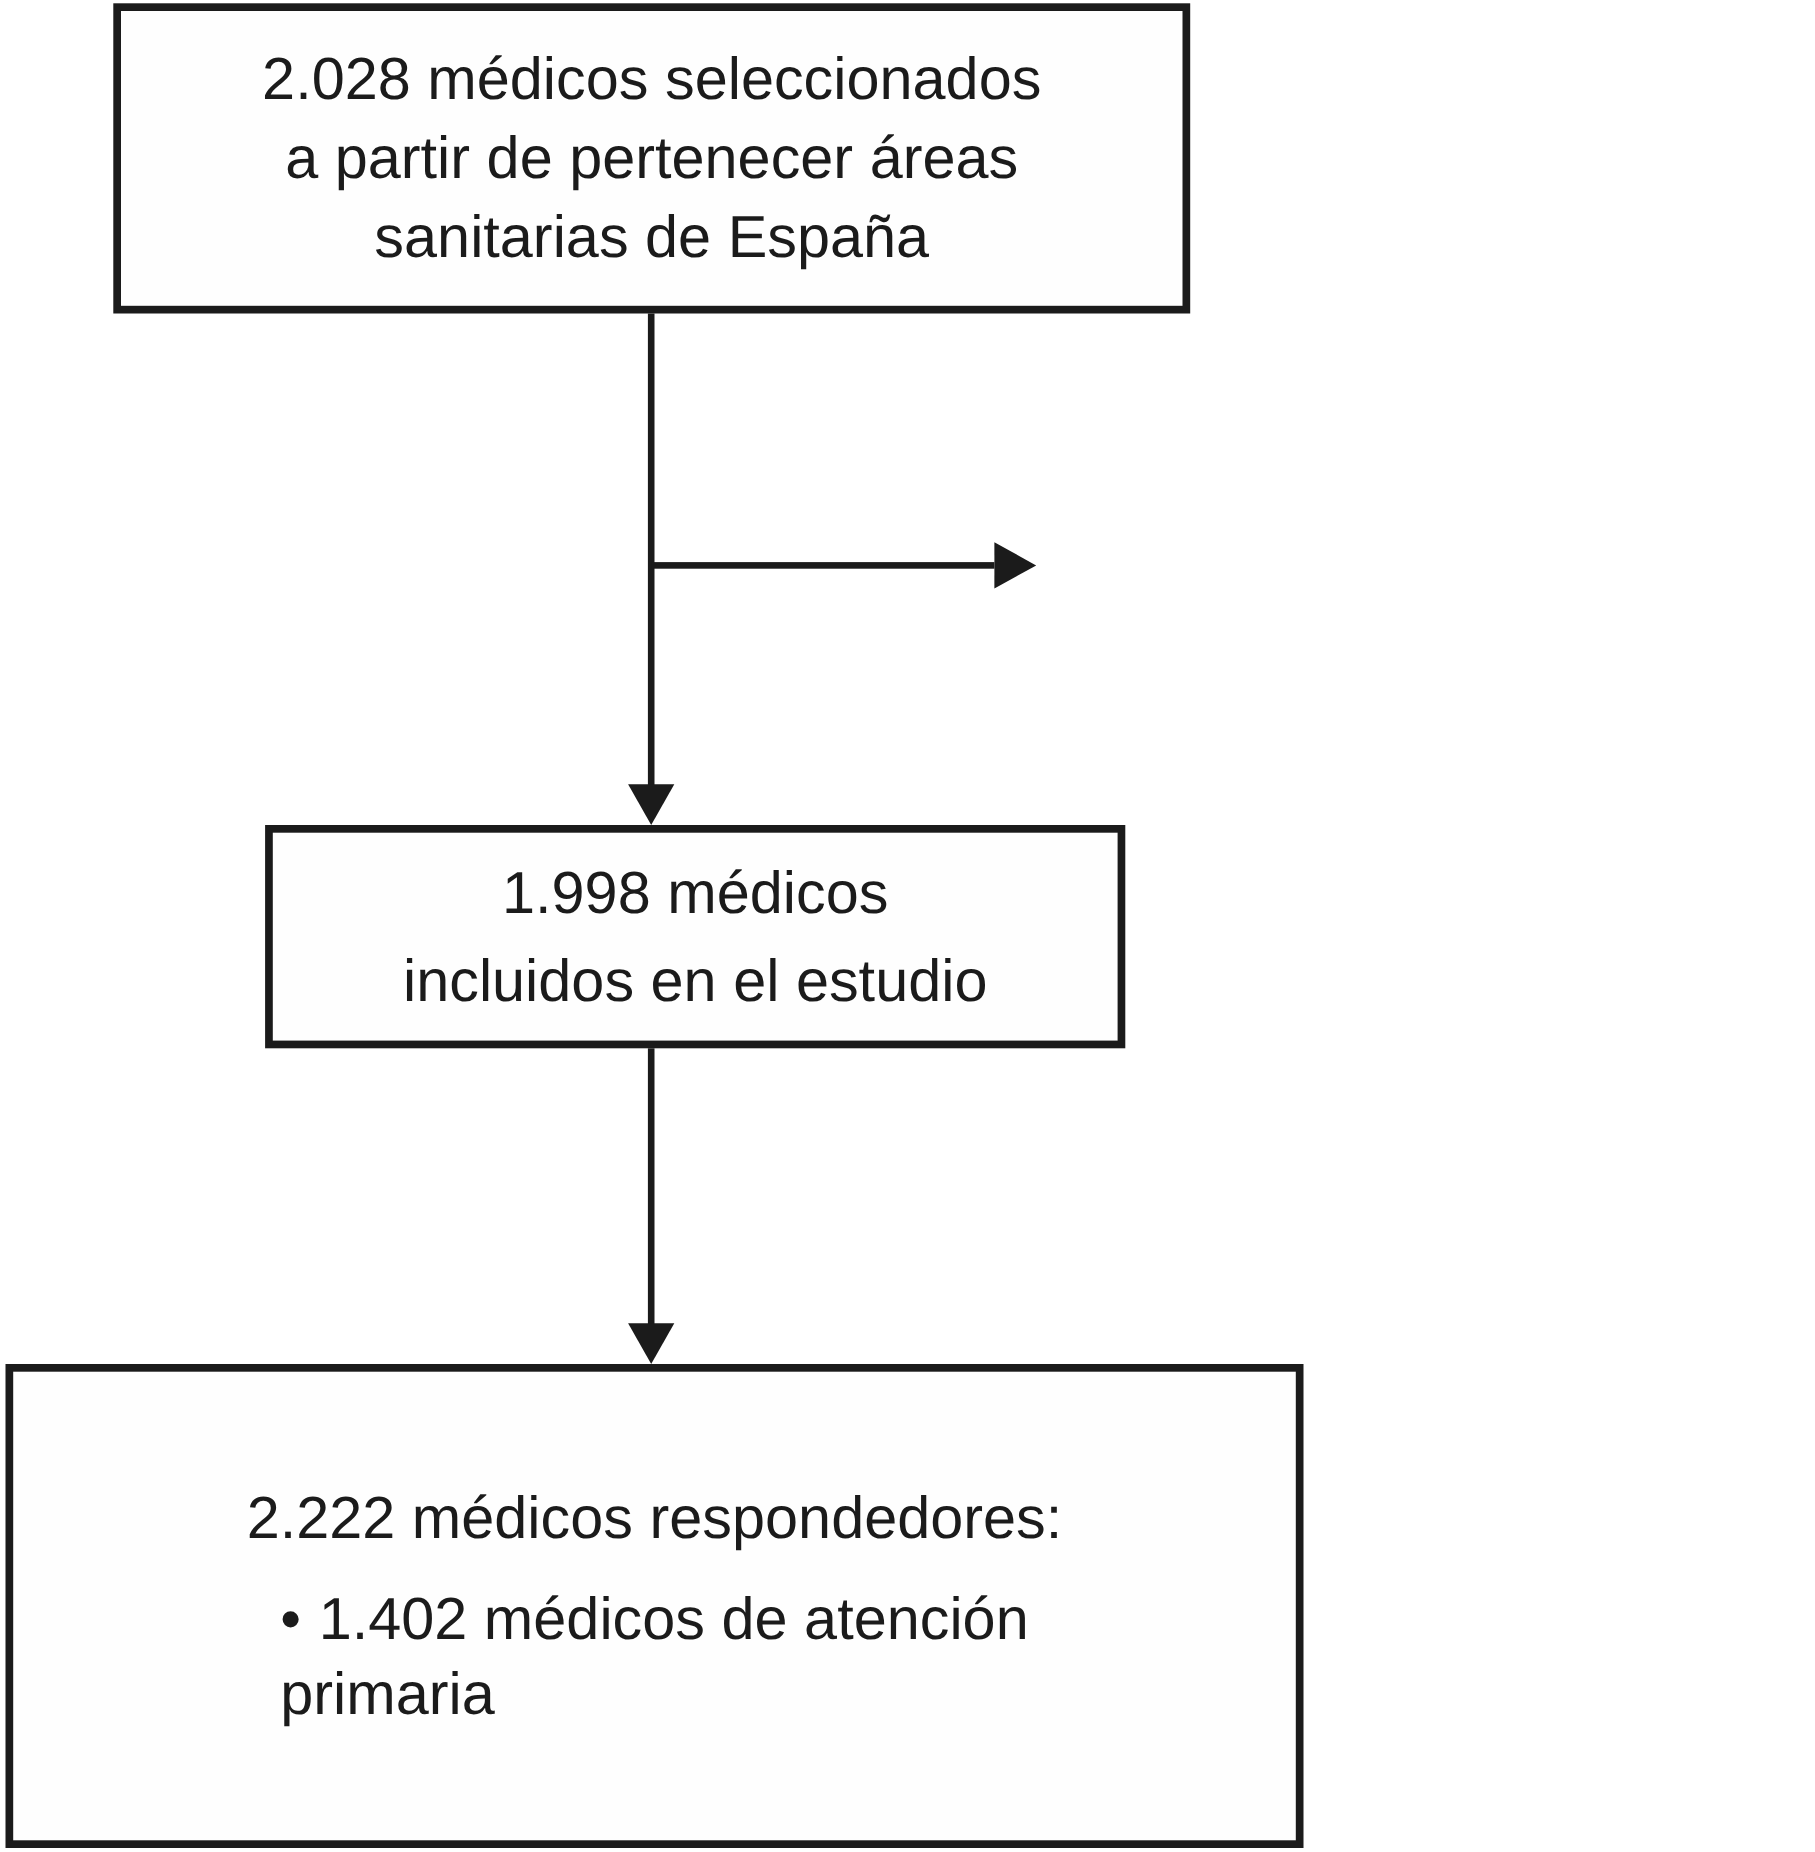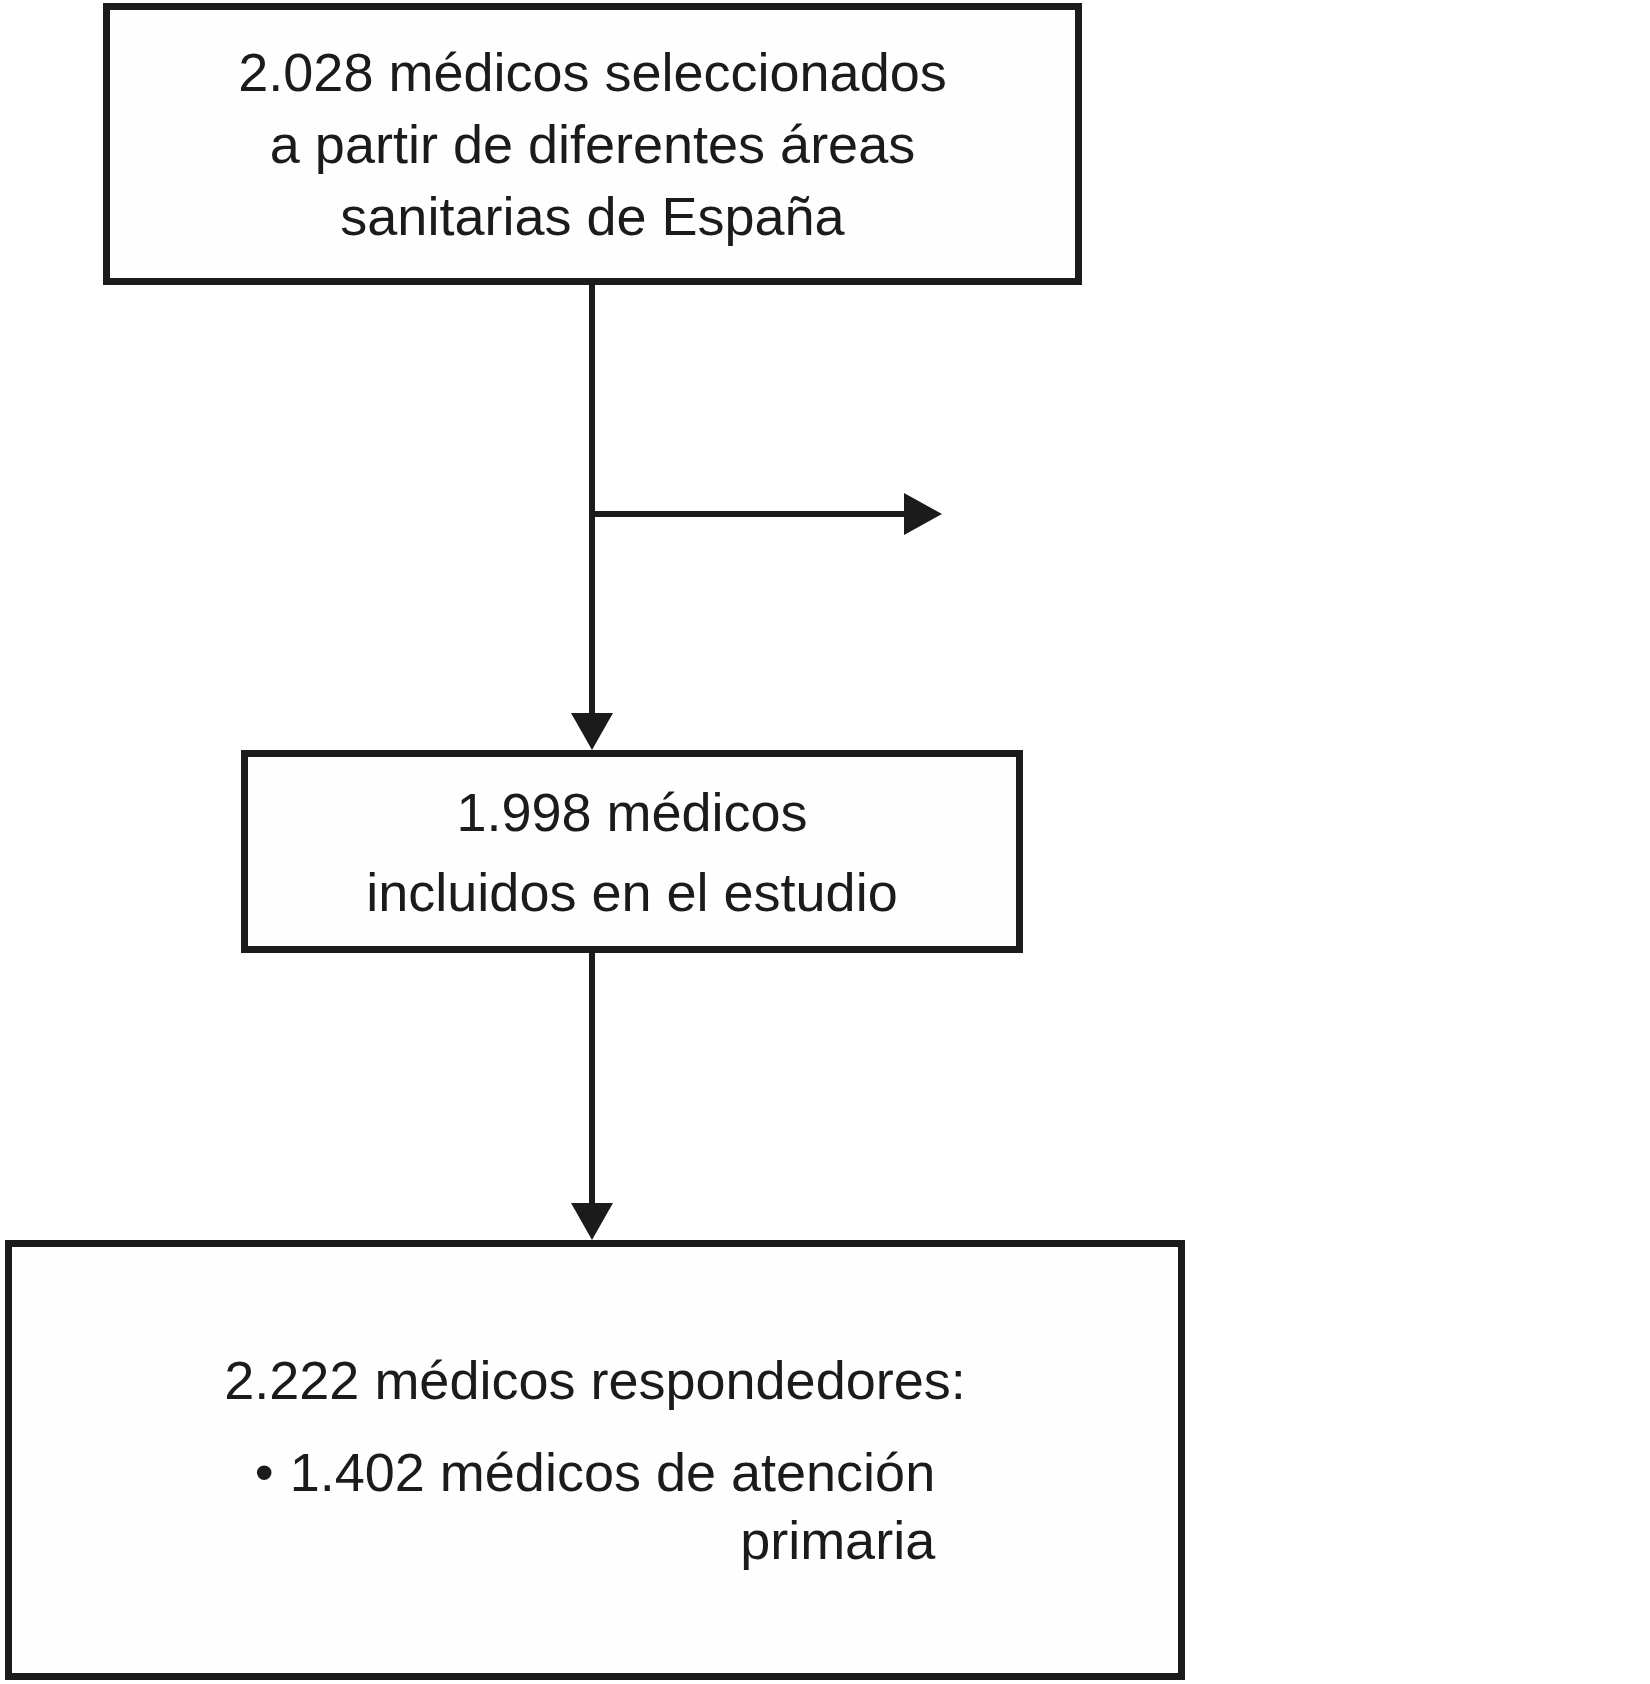--- a/index.html
+++ b/index.html
@@ -18,21 +18,21 @@
   }
   .box {
     position: absolute;
     box-sizing: border-box;
     border: 7px solid #1b1b1b;
     background: #fefefe;
     display: flex;
     flex-direction: column;
     align-items: center;
     justify-content: center;
-    text-align: right;
+    text-align: left;
     font-size: 54px;
     line-height: 72px;
     color: #1b1b1b;
   }
   #box-selected  { left: 103px; top: 3px;    width: 979px;  height: 282px; }
   #box-excluded  { left: 942px; top: 373px;  width: 695px;  height: 285px; }
   #box-included  { left: 241px; top: 750px;  width: 782px;  height: 203px; line-height: 80px; }
   #box-responders{ left: 5px;   top: 1240px; width: 1180px; height: 440px; line-height: 68px; }
 
   #box-responders .title   { margin-bottom: 24px; }
@@ -70,21 +70,21 @@
   }
   #arrow-into-excluded { left: 904px; top: 493px; }
 </style>
 </head>
 <body>
 
 <div id="figure">
 
   <div class="box" id="box-selected">
     <div>2.028 médicos seleccionados</div>
-    <div>a partir de diferentes áreas</div>
+    <div>a partir de pertenecer áreas</div>
     <div>sanitarias de España</div>
   </div>
 
   <div class="vline" id="line-top-to-included"></div>
   <div class="arrow-down" id="arrow-into-included"></div>
 
   <div class="hline" id="line-branch-right"></div>
   <div class="arrow-right" id="arrow-into-excluded"></div>
 
 

